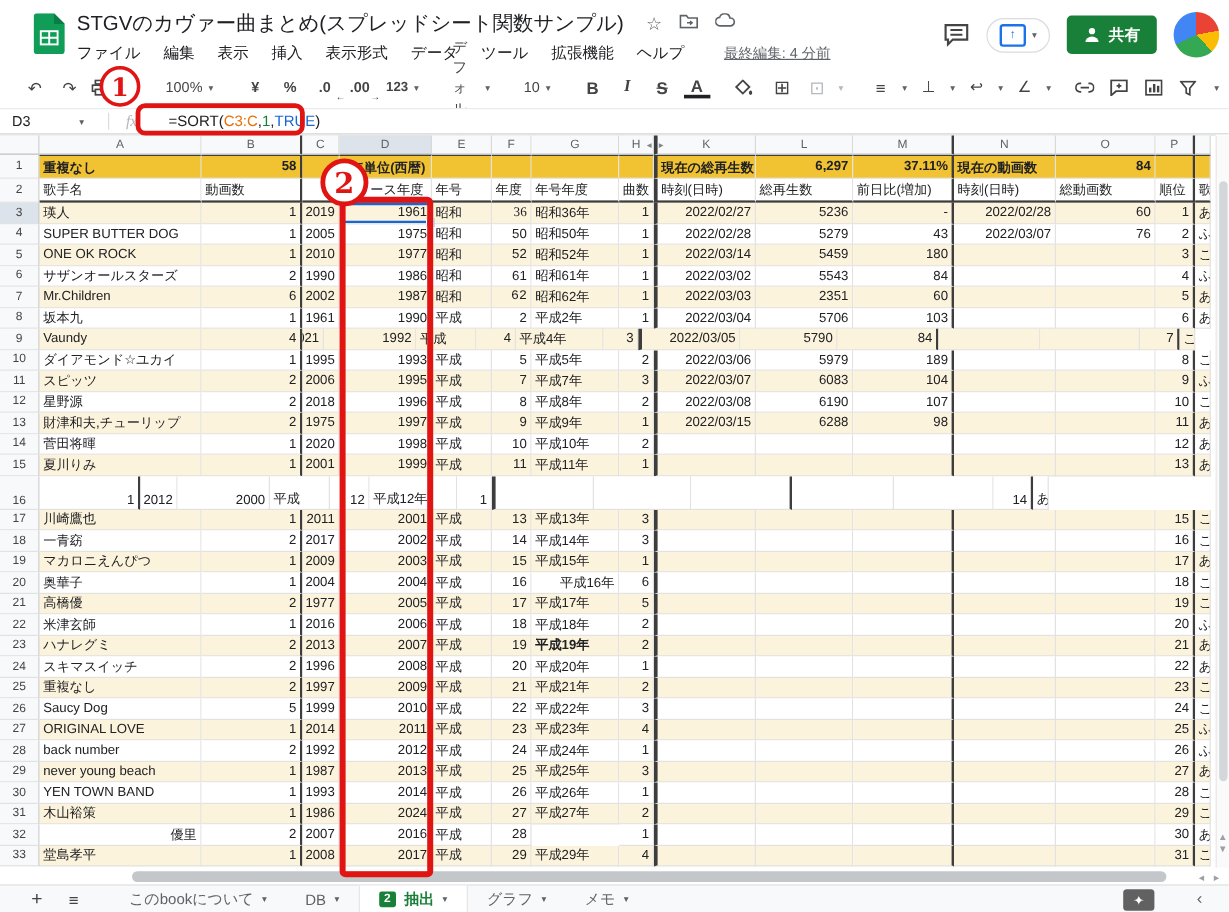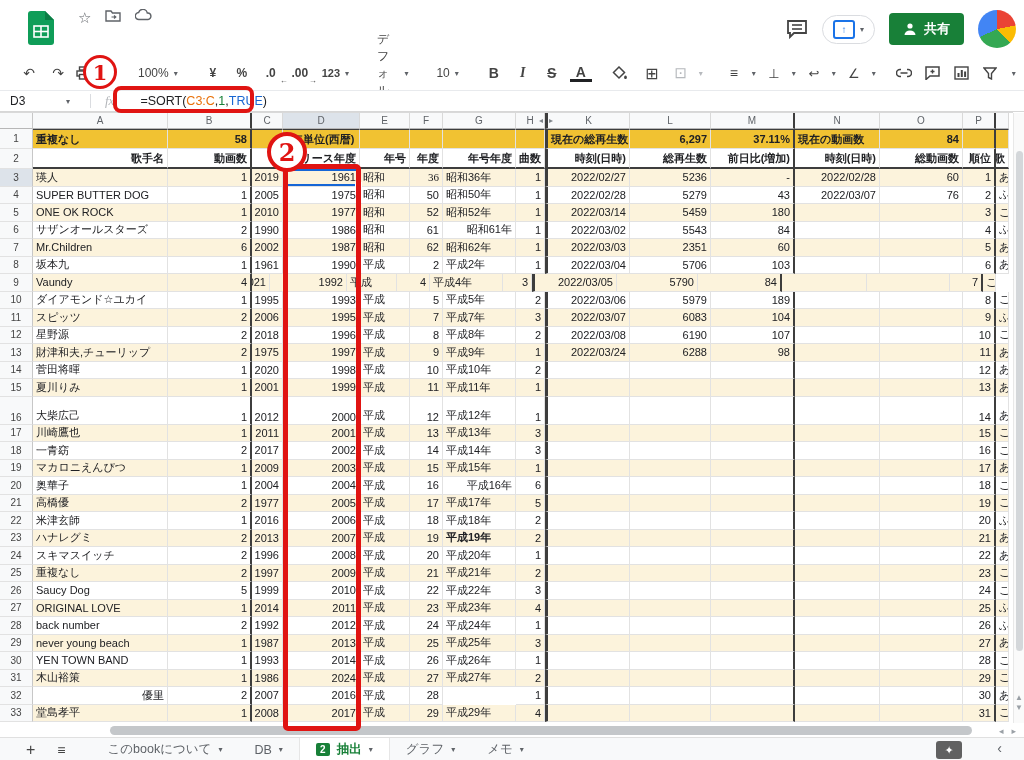--- a/index.html
+++ b/index.html
@@ -66,21 +66,21 @@
       font-size:10px;color:var(--hdrtx);position:relative;}
   .harr{position:absolute;font-size:8px;color:#80868b;top:3px;}
   .harr.r{right:1px;} .harr.l{left:1px;}
   .rn{width:33px;background:var(--hdrbg);border-right:1px solid #c7c7c7;border-bottom:1px solid var(--line);
       box-sizing:border-box;display:flex;align-items:center;justify-content:center;font-size:10px;color:#444;}
   .cell{border-right:1px solid var(--line);border-bottom:1px solid var(--line);box-sizing:border-box;
         display:flex;align-items:center;padding:0 3px;font-size:11px;overflow:hidden;
         white-space:nowrap;background:#fff;}
   .cell.ar{justify-content:flex-end;}
   .cell.banner{background:var(--yellow);font-weight:bold;border-top:1px solid var(--dark);}
-  .cell.hdr2{font-weight:bold;border-bottom:2px solid var(--dark);justify-content:flex-end;}
+  .cell.hdr2{font-weight:normal;border-bottom:2px solid var(--dark);}
   .cell.band{background:var(--cream);}
   .cell.tl{border-left:3px solid var(--dark);}
   .cell.tr2{border-right:2px solid var(--dark);}
   .ch.tl{border-left:3px solid var(--dark);} .ch.tr2{border-right:2px solid var(--dark);}
   .cell.ovf{overflow:visible;position:relative;z-index:2;}
   .cell.sel{box-shadow:inset 0 0 0 2px var(--blue);position:relative;overflow:visible;}
   .handle{position:absolute;right:-3px;bottom:-3px;width:5px;height:5px;background:var(--blue);
           border:1px solid #fff;z-index:5;}
   .selhdr{background:#dde3ea !important;}
   
@@ -119,34 +119,48 @@
   <div class="logo">
     <svg width="26" height="34" viewBox="0 0 26 34">
       <path d="M3 0 h14 l9 9 v22 a3 3 0 0 1 -3 3 H3 a3 3 0 0 1 -3 -3 V3 a3 3 0 0 1 3 -3 z" fill="#0f9d58"></path>
       <path d="M17 0 l9 9 h-9 z" fill="#0a7d45"></path>
       <rect x="6" y="15" width="14" height="11" fill="none" stroke="#fff" stroke-width="1.6"></rect>
       <line x1="6" y1="20.5" x2="20" y2="20.5" stroke="#fff" stroke-width="1.6"></line>
       <line x1="13" y1="15" x2="13" y2="26" stroke="#fff" stroke-width="1.6"></line>
     </svg>
   </div>
   <div class="titleblock">
+    <span class="doc-title">STGVのカヴァー曲まとめ(スプレッドシート関数サンプル)</span>
     <span class="title-icons">
       <span>☆</span>
       <span>
         <svg width="16" height="13" viewBox="0 0 16 13">
             <path d="M1 2 h5 l1.5 2 H15 v8 H1 z" fill="none" stroke="#5f6368" stroke-width="1.4"></path>
             <path d="M6.5 8 h4 M9 6.5 l1.8 1.5 L9 9.5" fill="none" stroke="#5f6368" stroke-width="1.2"></path>
           </svg>
       </span>
       <span>
         <svg width="17" height="12" viewBox="0 0 17 12">
             <path d="M4 10.5 a3.5 3.5 0 0 1 -.4 -7 A4.5 4.5 0 0 1 12.3 4 A3.2 3.2 0 0 1 13 10.5 z" fill="none" stroke="#5f6368" stroke-width="1.4"></path>
           </svg>
       </span>
     </span>
+    <div class="menubar">
+        <span class="mitem">ファイル</span>
+        <span class="mitem">編集</span>
+        <span class="mitem">表示</span>
+        <span class="mitem">挿入</span>
+        <span class="mitem">表示形式</span>
+        <span class="mitem">データ</span>
+        <span class="mitem">ツール</span>
+        <span class="mitem">拡張機能</span>
+        <span class="mitem">ヘルプ</span>
+
+      <span class="lastedit">最終編集: 4 分前</span>
+    </div>
   </div>
   <div class="tb-right">
     <span>
       <svg width="22" height="20" viewBox="0 0 22 20">
           <path d="M2 2 h18 v12 h-12 l-4 4 v-4 h-2 z" fill="none" stroke="#444" stroke-width="1.8"></path>
           <line x1="6" y1="6" x2="16" y2="6" stroke="#444" stroke-width="1.6"></line>
           <line x1="6" y1="10" x2="16" y2="10" stroke="#444" stroke-width="1.6"></line>
         </svg>
     </span>
     <span class="present">
@@ -567,21 +581,21 @@
       </div>
       <div class="cell ar" style="width: 77px;">
         <span>1986</span>
       </div>
       <div class="cell" style="width: 50px;">
         <span>昭和</span>
       </div>
       <div class="cell ar" style="width: 33px;">
         <span>61</span>
       </div>
-      <div class="cell" style="width: 73px; justify-content: flex-end;">
+      <div class="cell" style="width: 73px;">
         <span>昭和61年</span>
       </div>
       <div class="cell ar" style="width: 29px;">
         <span>1</span>
       </div>
       <div class="cell ar tl" style="width: 85px;">
         <span>2022/03/02</span>
       </div>
       <div class="cell ar" style="width: 81px;">
         <span>5543</span>
@@ -612,21 +626,21 @@
       </div>
       <div class="cell ar band" style="width: 31px;">
         <span>2002</span>
       </div>
       <div class="cell ar band" style="width: 77px;">
         <span>1987</span>
       </div>
       <div class="cell band" style="width: 50px;">
         <span>昭和</span>
       </div>
-      <div class="cell ar band" style="width: 33px;">
+      <div class="cell ar band" style="width: 33px; font-family: Liberation Mono, monospace;">
         <span>62</span>
       </div>
       <div class="cell band" style="width: 73px;">
         <span>昭和62年</span>
       </div>
       <div class="cell ar band" style="width: 29px;">
         <span>1</span>
       </div>
       <div class="cell ar band tl" style="width: 85px;">
         <span>2022/03/03</span>
@@ -910,21 +924,21 @@
       <div class="cell ar band" style="width: 33px;">
         <span>9</span>
       </div>
       <div class="cell band" style="width: 73px;">
         <span>平成9年</span>
       </div>
       <div class="cell ar band" style="width: 29px;">
         <span>1</span>
       </div>
       <div class="cell ar band tl" style="width: 85px;">
-        <span>2022/03/24</span>
+        <span>2022/03/15</span>
       </div>
       <div class="cell ar band" style="width: 81px;">
         <span>6288</span>
       </div>
       <div class="cell ar band tr2" style="width: 84px;">
         <span>98</span>
       </div>
       <div class="cell ar band" style="width: 85px;">
         <span></span>
       </div>
@@ -1029,23 +1043,20 @@
       </div>
       <div class="cell ar band tr2" style="width: 33px;">
         <span>13</span>
       </div>
       <div class="cell band" style="width: 13px;">
         <span>あ</span>
       </div>
     </div>
     <div class="grow tall">
       <div class="rn">16</div>
-      <div class="cell" style="width: 135px;">
-        <span>大柴広己</span>
-      </div>
       <div class="cell ar tr2" style="width: 84px;">
         <span>1</span>
       </div>
       <div class="cell ar" style="width: 31px;">
         <span>2012</span>
       </div>
       <div class="cell ar" style="width: 77px;">
         <span>2000</span>
       </div>
       <div class="cell" style="width: 50px;">

